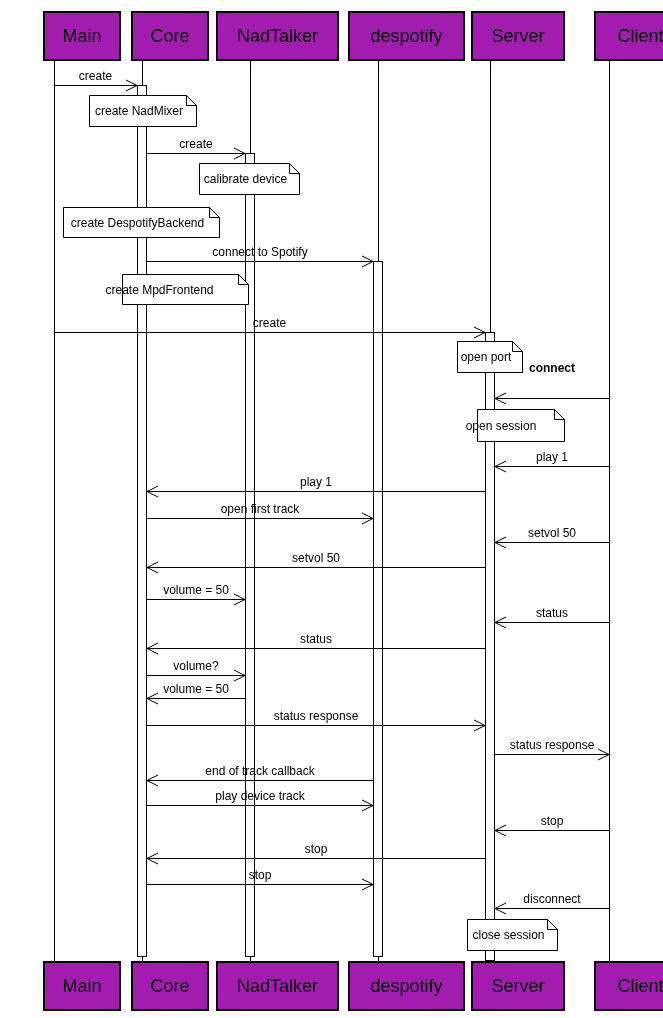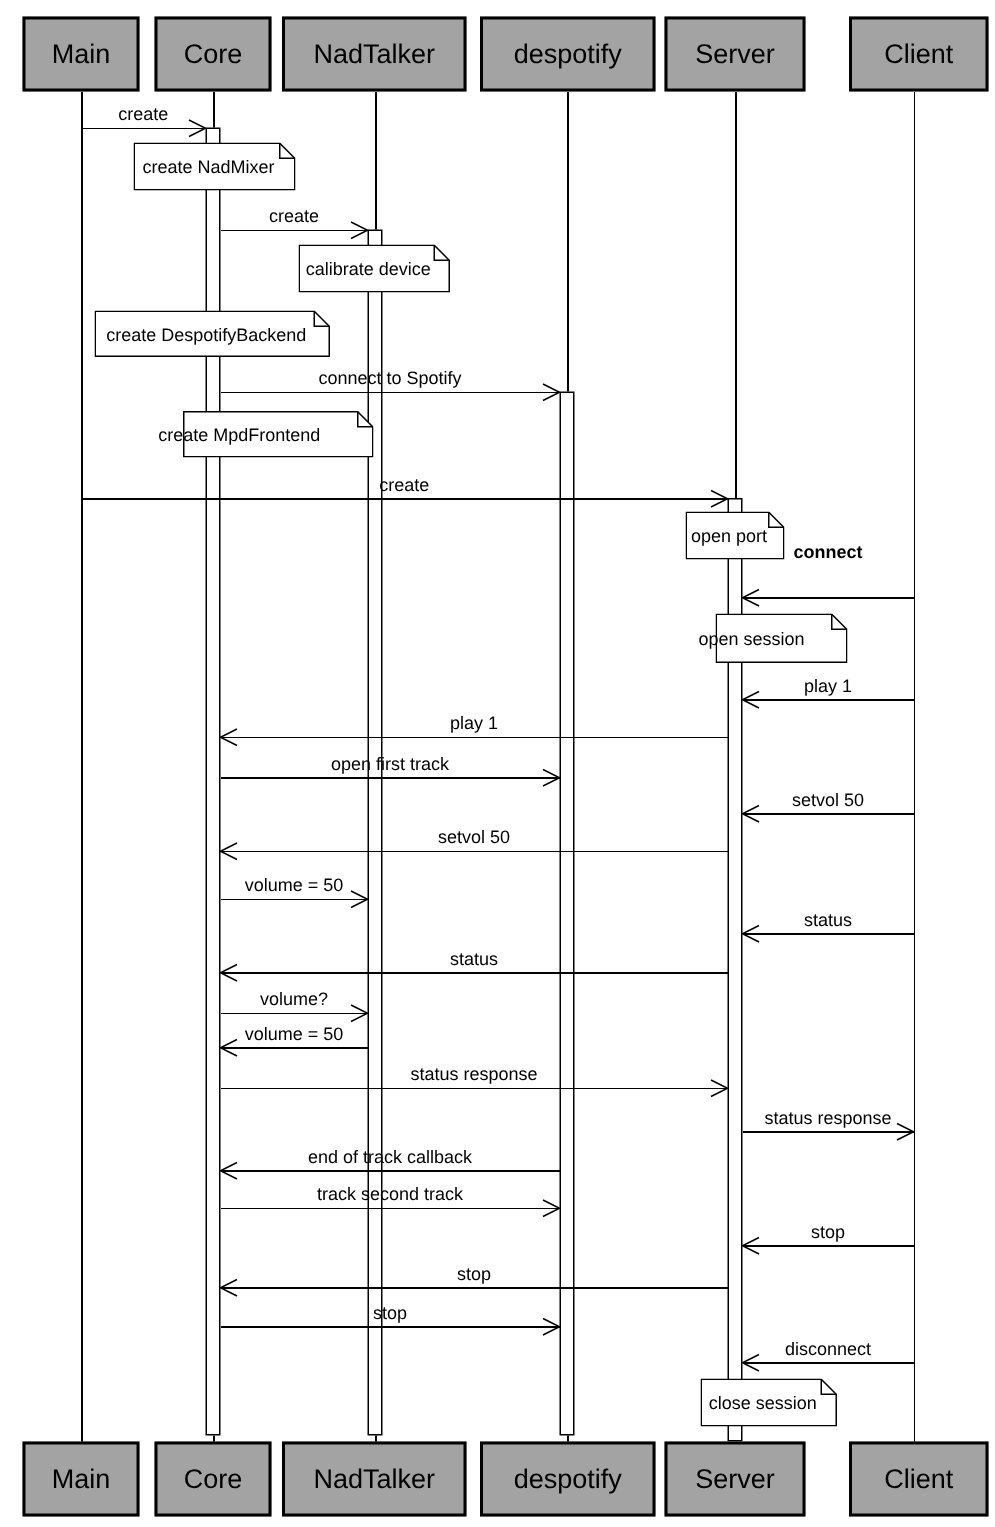--- a/index.html
+++ b/index.html
@@ -12,28 +12,29 @@
     overflow: hidden;
   }
   #diagram svg.layer {
     position: absolute;
     left: 0; top: 0;
     width: 663px; height: 1018px;
   }
   .participant-box {
     position: absolute;
     height: 48px;
-    background: #a3a3a3;
+    background: #a21caf;
     border: 2px solid #000000;
     display: flex;
     align-items: center;
     justify-content: center;
     font-size: 18px;
     color: #000000;
     box-sizing: border-box;
+    margin-left: 28px;
   }
   .activation {
     position: absolute;
     width: 10px;
     background: #ffffff;
     border: 1px solid #000000;
     box-sizing: border-box;
   }
   .msg-label {
     position: absolute;
@@ -181,21 +182,21 @@
       <div class="msg-label" style="left: 552px; top: 527px;">setvol 50</div>
       <div class="msg-label" style="left: 316px; top: 552px;">setvol 50</div>
       <div class="msg-label" style="left: 196px; top: 584px;">volume = 50</div>
       <div class="msg-label" style="left: 552px; top: 607px;">status</div>
       <div class="msg-label" style="left: 316px; top: 633px;">status</div>
       <div class="msg-label" style="left: 196px; top: 660px;">volume?</div>
       <div class="msg-label" style="left: 196px; top: 683px;">volume = 50</div>
       <div class="msg-label" style="left: 316px; top: 710px;">status response</div>
       <div class="msg-label" style="left: 552px; top: 739px;">status response</div>
       <div class="msg-label" style="left: 260px; top: 765px;">end of track callback</div>
-      <div class="msg-label" style="left: 260px; top: 790px;">track second track</div>
+      <div class="msg-label" style="left: 260px; top: 790px;">play device track</div>
       <div class="msg-label" style="left: 552px; top: 815px;">stop</div>
       <div class="msg-label" style="left: 316px; top: 843px;">stop</div>
       <div class="msg-label" style="left: 260px; top: 869px;">stop</div>
       <div class="msg-label" style="left: 552px; top: 893px; text-align: right;">disconnect</div>
     </div>
   <div id="notes-layer">
       <div class="note" style="left: 89px; top: 95px; width: 108px; height: 32px;"><svg width="108" height="32" viewBox="0 0 108 32">
           <path d="M0.5,0.5 H97.5 L107.5,10.5 V31.5 H0.5 Z" fill="#ffffff" stroke="#000000" stroke-width="1"></path>
           <path d="M97.5,0.5 V10.5 H107.5" fill="none" stroke="#000000" stroke-width="1"></path>
         </svg><div class="note-text">create NadMixer</div></div>

